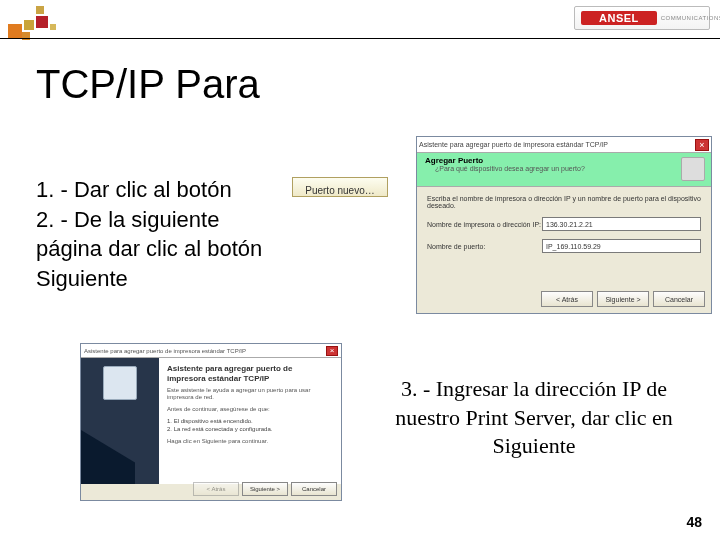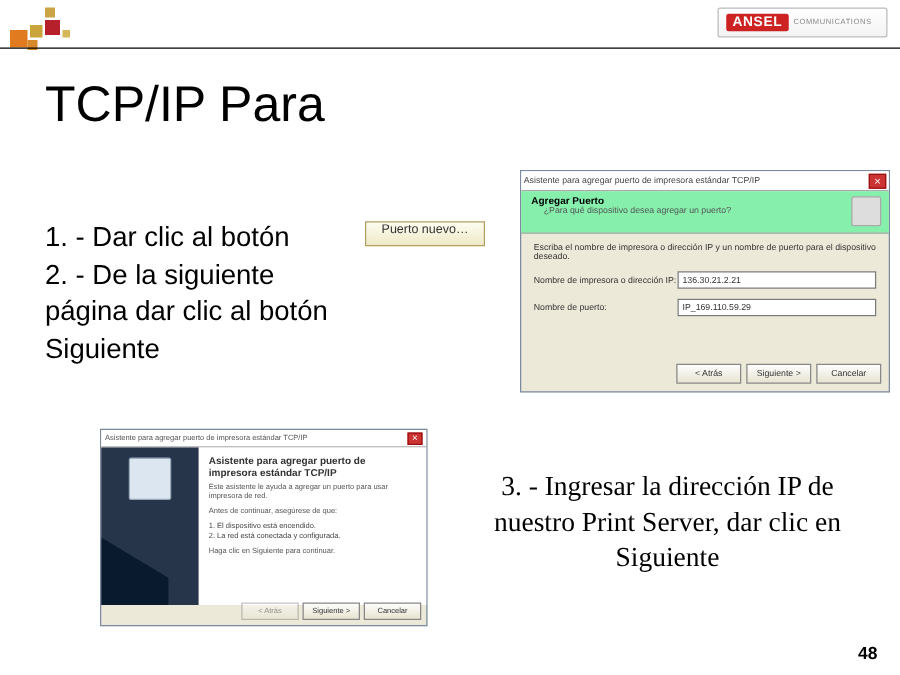--- a/index.html
+++ b/index.html
@@ -33,21 +33,21 @@
     border-radius: 2px;
     display: flex;
     align-items: center;
   }
   .brand-left {
     margin-left: 6px;
     background: #c22;
     color: #fff;
     font-weight: bold;
     font-size: 11px;
-    padding: 1px 5px;
+    padding: 1px 18px;
     letter-spacing: 0.5px;
     border-radius: 2px;
   }
   .brand-sub {
     font-size: 6px;
     color: #888;
     margin-left: 4px;
     letter-spacing: 0.5px;
   }
   .underline {
@@ -77,21 +77,21 @@
   .btn-nuevo {
     position: absolute;
     top: 177px;
     left: 292px;
     width: 96px;
     height: 20px;
     background: linear-gradient(#fdfdf0,#efe9c8);
     border: 1px solid #b0a060;
     font-size: 10px;
     display: flex;
-    align-items: flex-start;
+    align-items: flex-end;
     justify-content: center;
     color: #333;
   }
   .wiz2 {
     position: absolute;
     top: 136px;
     left: 416px;
     width: 296px;
     height: 178px;
     background: #ece9d8;

